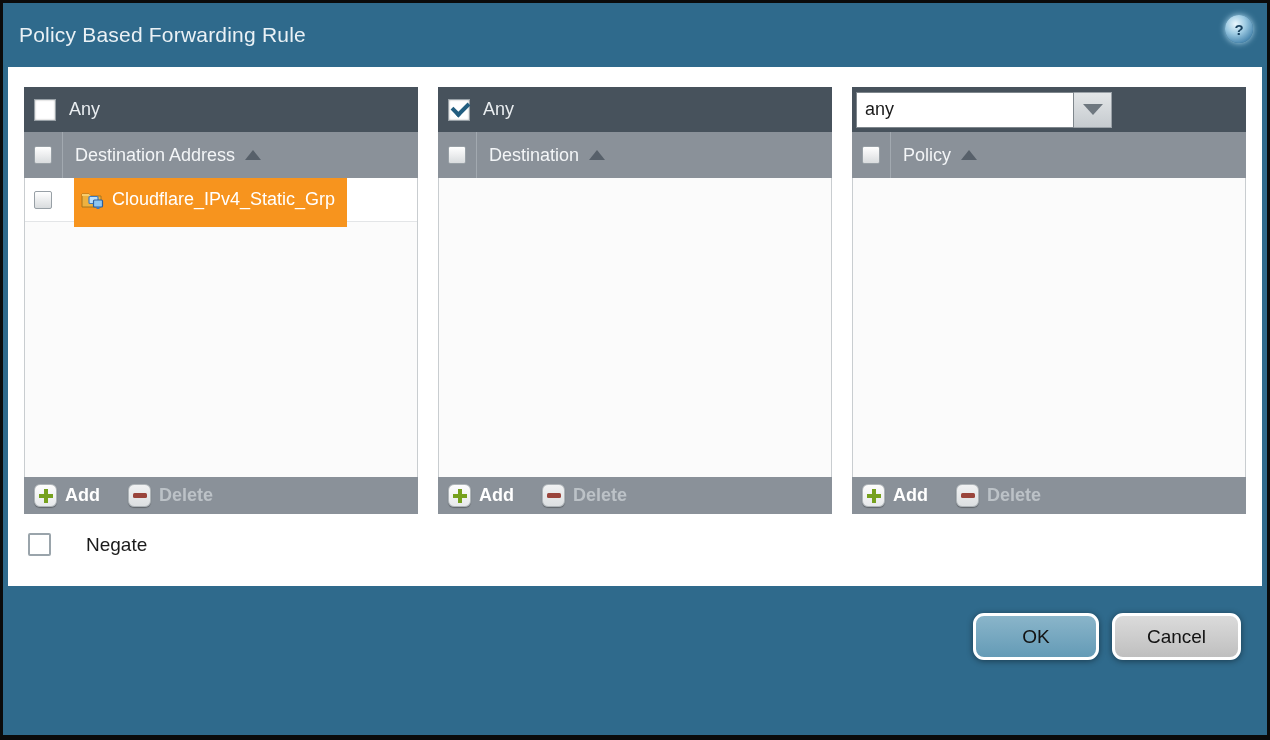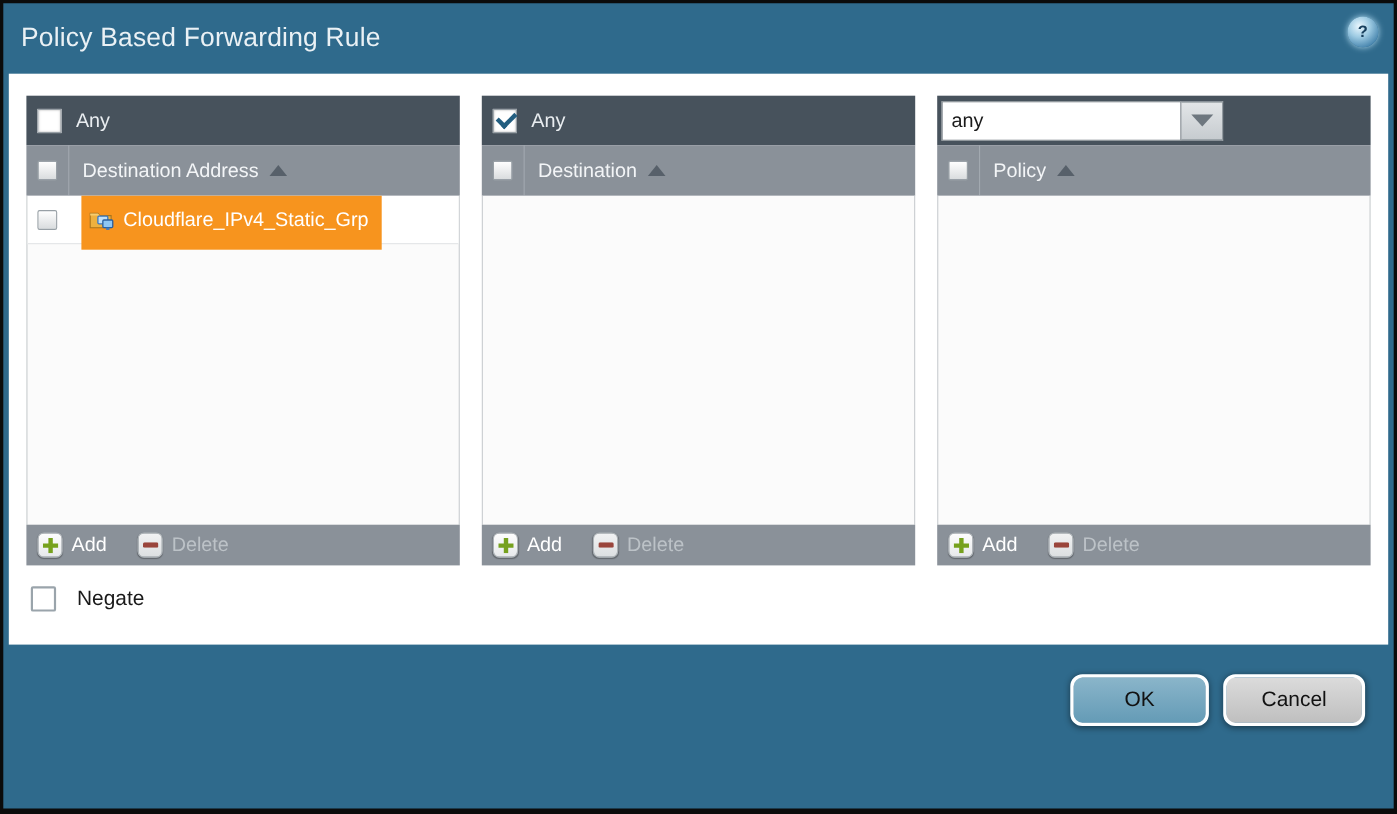--- a/index.html
+++ b/index.html
@@ -8,21 +8,21 @@
 
   .dialog {
     position: relative; width: 1270px; height: 740px;
     background: #2f6a8c;
     border: 3px solid #0b0b0b; border-bottom-width: 5px;
     overflow: hidden;
   }
 
   
   .titlebar { height: 64px; display: flex; align-items: center; padding: 0 16px; position: relative; }
-  .title { color: #eaf1f5; font-size: 24px; letter-spacing: .2px; }
+  .title { color: #eaf1f5; font-size: 21px; letter-spacing: .2px; }
   .help {
     position: absolute; top: 12px; right: 14px; width: 28px; height: 28px; border-radius: 50%;
     background: radial-gradient(circle at 38% 32%, #eaf7fe 0%, #9ecbe3 38%, #4684ad 78%, #356f94 100%);
     box-shadow: 0 0 6px rgba(185,225,245,.95);
     display: flex; align-items: center; justify-content: center;
   }
   .help::after { content: "?"; color: #173f5d; font-weight: bold; font-size: 15px; }
 
   
   .tabs { display: flex; align-items: flex-end; height: 50px; padding-left: 7px; }
@@ -69,39 +69,39 @@
 
   .panel-list { flex: 1 1 auto; background: #fbfbfb; border-left: 1px solid #c9cdd0; border-right: 1px solid #c9cdd0; overflow: hidden; }
   .list-row { height: 44px; background: #fff; border-bottom: 1px solid #e3e5e7; display: flex; align-items: center; cursor: pointer; }
   .list-row .cb-18 { margin-left: 9px; }
   .chip {
     margin-left: 22px; height: 54px; background: #f7941e;
     display: flex; align-items: center; gap: 7px; padding: 0 12px 0 7px;
     color: #fff; font-size: 18px; white-space: nowrap;
   }
 
-  .panel-footer { flex: 0 0 37px; background: #8a9199; display: flex; align-items: center; padding: 0 10px; gap: 28px; }
+  .panel-footer { flex: 0 0 37px; background: #8a9199; display: flex; align-items: center; padding: 0 10px; gap: 28px; font-weight: bold; }
   .footer-btn { display: flex; align-items: center; gap: 8px; cursor: pointer; }
   .icon-box {
     width: 23px; height: 23px; border-radius: 6px;
     background: linear-gradient(#fdfdfd, #e7e9eb); border: 1px solid #aeb4b8;
     display: flex; align-items: center; justify-content: center;
     box-shadow: 0 1px 1px rgba(0,0,0,.3);
   }
   .footer-btn .lbl { font-size: 18px; color: #ffffff; }
   .footer-btn.disabled .lbl { color: #bcc2c7; }
   .footer-btn.disabled .icon-box { background: linear-gradient(#f1f2f3, #dcdfe1); }
 
   
   .combo { display: flex; height: 36px; width: 256px; }
   .combo-input { flex: 1; min-width: 0; border: 1px solid #7f878d; font-size: 18px; padding: 0 8px; color: #1a1a1a; font-family: "Liberation Sans", sans-serif; background: #fff; }
   .combo-btn { width: 38px; background: linear-gradient(#e3e6e8, #c6cbcf); border: 1px solid #9aa1a7; border-left: none; display: flex; align-items: center; justify-content: center; cursor: pointer; }
   .down-tri { width: 0; height: 0; border-left: 10px solid transparent; border-right: 10px solid transparent; border-top: 11px solid #6e777f; }
 
-  .negate-row { margin-top: 19px; display: flex; align-items: center; gap: 19px; padding-left: 4px; }
+  .negate-row { margin-top: 19px; display: flex; align-items: center; gap: 35px; padding-left: 4px; }
   .negate-label { font-size: 19px; color: #1a1a1a; }
 
   
   .dialog-footer { display: flex; justify-content: flex-end; gap: 13px; padding: 27px 26px 0 0; }
   .btn {
     height: 47px; border-radius: 11px; border: 3px solid #ffffff;
     font-size: 19px; color: #121212;
     display: flex; align-items: center; justify-content: center;
     box-shadow: 0 1px 6px rgba(0,0,0,.45); cursor: pointer;
   }

